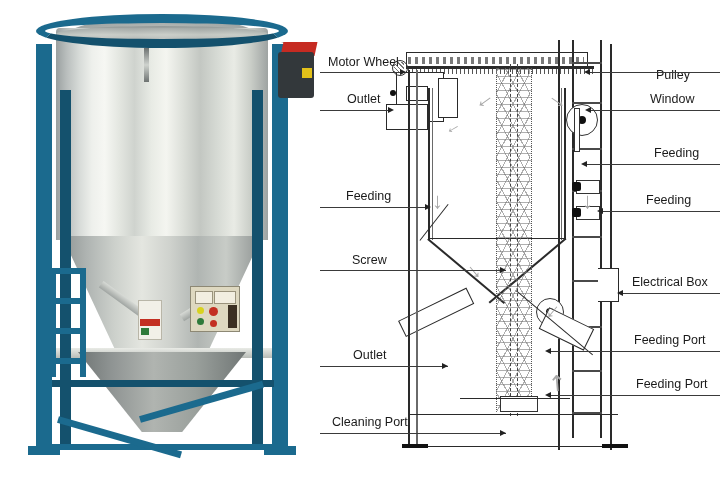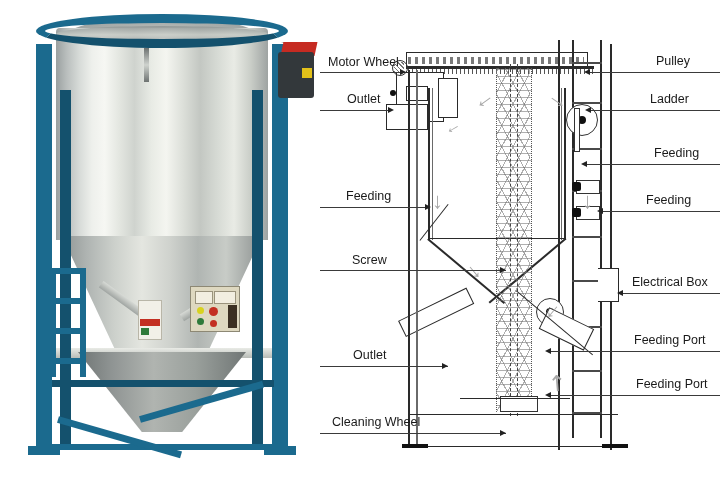--- a/index.html
+++ b/index.html
@@ -292,29 +292,29 @@
     <div class="arw r" style="left:105px;top:204px"></div>
 
     <div class="lbl" style="left:32px;top:254px">Screw</div>
     <div class="lead" style="left:0px;top:270px;width:186px"></div>
     <div class="arw r" style="left:180px;top:267px"></div>
 
     <div class="lbl" style="left:33px;top:349px">Outlet</div>
     <div class="lead" style="left:0px;top:366px;width:128px"></div>
     <div class="arw r" style="left:122px;top:363px"></div>
 
-    <div class="lbl" style="left:12px;top:416px">Cleaning Wheel</div>
+    <div class="lbl" style="left:12px;top:416px">Cleaning Port</div>
     <div class="lead" style="left:0px;top:433px;width:186px"></div>
     <div class="arw r" style="left:180px;top:430px"></div>
 
-    <div class="lbl r" style="left:336px;top:55px">Pulley</div>
+    <div class="lbl r" style="left:336px;top:69px">Pulley</div>
     <div class="lead" style="left:266px;top:72px;width:134px"></div>
     <div class="arw l" style="left:264px;top:69px"></div>
 
-    <div class="lbl r" style="left:330px;top:93px">Ladder</div>
+    <div class="lbl r" style="left:330px;top:93px">Window</div>
     <div class="lead" style="left:268px;top:110px;width:132px"></div>
     <div class="arw l" style="left:265px;top:107px"></div>
 
     <div class="lbl r" style="left:334px;top:147px">Feeding</div>
     <div class="lead" style="left:264px;top:164px;width:136px"></div>
     <div class="arw l" style="left:261px;top:161px"></div>
 
     <div class="lbl r" style="left:326px;top:194px">Feeding</div>
     <div class="lead" style="left:280px;top:211px;width:120px"></div>
     <div class="arw l" style="left:277px;top:208px"></div>

